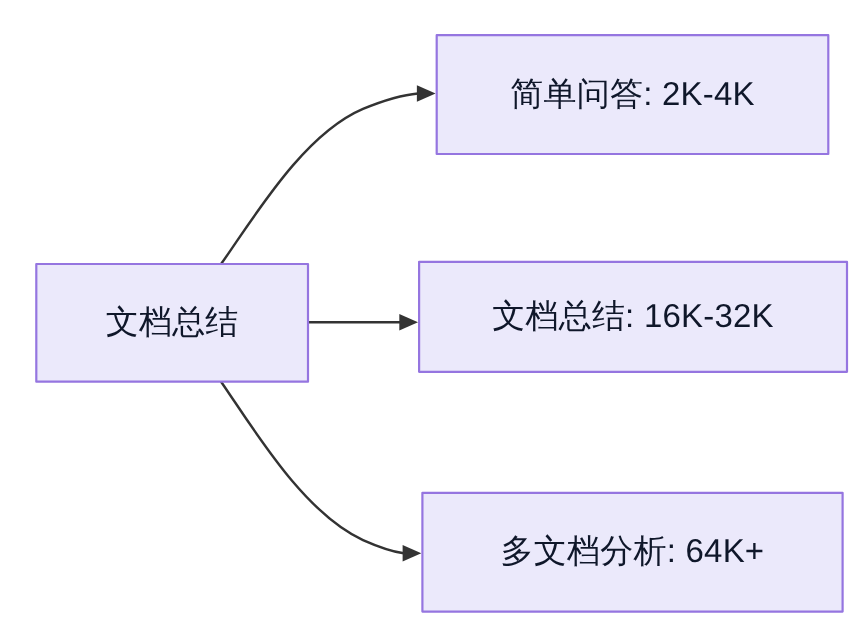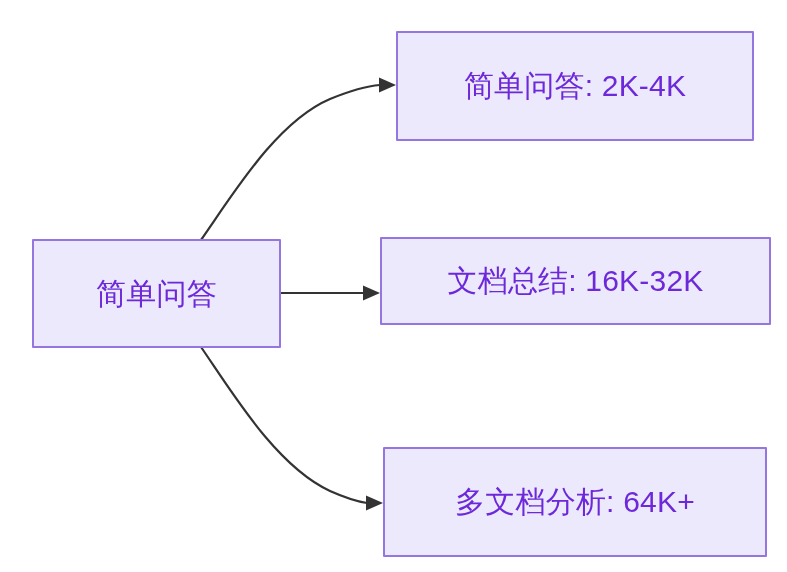--- a/index.html
+++ b/index.html
@@ -31,21 +31,21 @@
     box-sizing: border-box;
     background: #ebe9fb;
     border: 2px solid #9575e0;
     border-radius: 1px;
     display: flex;
     align-items: center;
     justify-content: center;
     text-align: center;
   }
   .node-label {
-    color: #6d28d9;
+    color: #0f172a;
     font-size: 30px;
     line-height: 1.25;
     letter-spacing: 0.2px;
     white-space: nowrap;
   }
   #node-root {
     left: 32px;
     top: 239px;
     width: 249px;
     height: 109px;
@@ -53,21 +53,21 @@
   #node-simple-qa {
     left: 396px;
     top: 31px;
     width: 358px;
     height: 110px;
   }
   #node-doc-summary {
     left: 380px;
     top: 237px;
     width: 391px;
-    height: 88px;
+    height: 102px;
   }
   #node-multi-doc {
     left: 383px;
     top: 447px;
     width: 384px;
     height: 110px;
   }
   .edge-path {
     fill: none;
     stroke: #333333;
@@ -95,21 +95,21 @@
       <polygon class="edge-head" points="380,293 363,285.5 363,300.5"></polygon>
     </g>
 
     <g>
       <path class="edge-path" d="M 201,347 C 232,392 276,466 330,491 C 348,499 360,502 367,503"></path>
       <polygon class="edge-head" points="383,503 366,495.5 366,510.5"></polygon>
     </g>
   </svg>
 
   <div class="node" id="node-root">
-    <span class="node-label">简单问答</span>
+    <span class="node-label">文档总结</span>
   </div>
 
   <div class="node" id="node-simple-qa">
     <span class="node-label">简单问答: 2K-4K</span>
   </div>
 
   <div class="node" id="node-doc-summary">
     <span class="node-label">文档总结: 16K-32K</span>
   </div>
 

